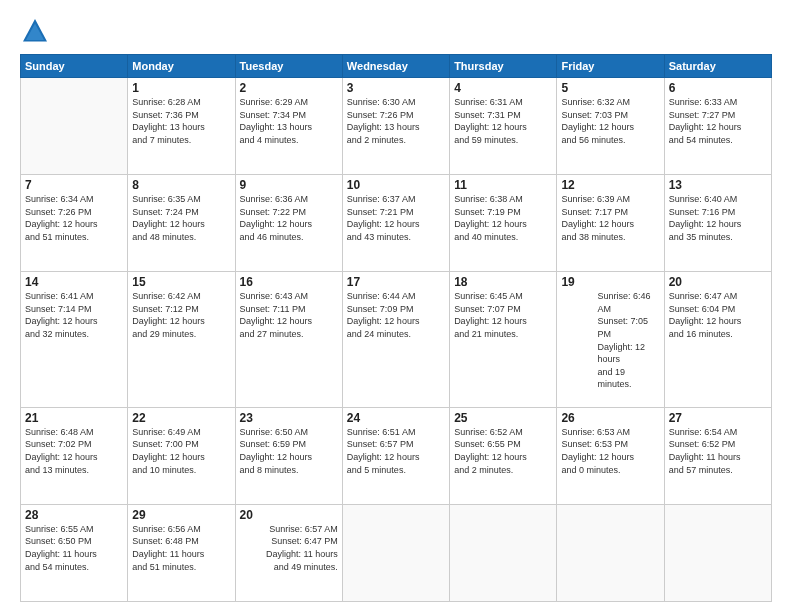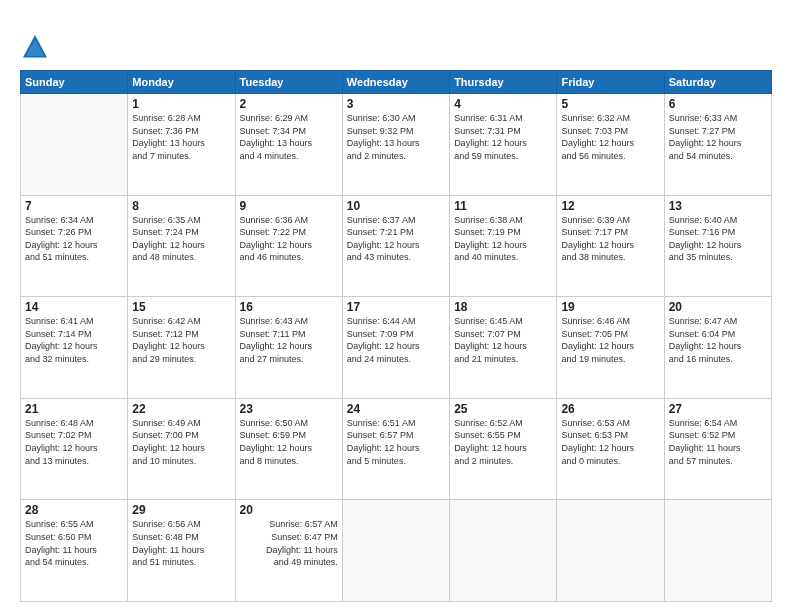--- a/index.html
+++ b/index.html
@@ -6,21 +6,21 @@
     body {
       width: 792px;
       height: 612px;
       font-family: Arial, sans-serif;
       background: #fff;
       overflow: hidden;
     }
     .page {
       width: 792px;
       height: 612px;
-      padding: 32px 20px 10px 20px;
+      padding: 16px 20px 10px 20px;
       display: flex;
       flex-direction: column;
     }
     .header {
       display: flex;
       justify-content: space-between;
       align-items: flex-start;
       margin-bottom: 8px;
     }
     .logo {
@@ -146,21 +146,21 @@
           <td>
             <span class="day-num">2</span>
             <div class="day-info" style="white-space: pre-line;">Sunrise: 6:29 AM
 Sunset: 7:34 PM
 Daylight: 13 hours
 and 4 minutes.</div>
           </td>
           <td>
             <span class="day-num">3</span>
             <div class="day-info" style="white-space: pre-line;">Sunrise: 6:30 AM
-Sunset: 9:32 PM
+Sunset: 7:26 PM
 Daylight: 13 hours
 and 2 minutes.</div>
           </td>
           <td>
             <span class="day-num">4</span>
             <div class="day-info" style="white-space: pre-line;">Sunrise: 6:31 AM
 Sunset: 7:31 PM
 Daylight: 12 hours
 and 59 minutes.</div>
           </td>
@@ -261,21 +261,21 @@
           </td>
           <td>
             <span class="day-num">18</span>
             <div class="day-info" style="white-space: pre-line;">Sunrise: 6:45 AM
 Sunset: 7:07 PM
 Daylight: 12 hours
 and 21 minutes.</div>
           </td>
           <td>
             <span class="day-num">19</span>
-            <div class="day-info" style="white-space: pre-line;">Sunrise: 6:46 AM
+            <div class="day-info" style="white-space: pre-line; margin-left: 36px;">Sunrise: 6:46 AM
 Sunset: 7:05 PM
 Daylight: 12 hours
 and 19 minutes.</div>
           </td>
           <td>
             <span class="day-num">20</span>
             <div class="day-info" style="white-space: pre-line;">Sunrise: 6:47 AM
 Sunset: 6:04 PM
 Daylight: 12 hours
 and 16 minutes.</div>

